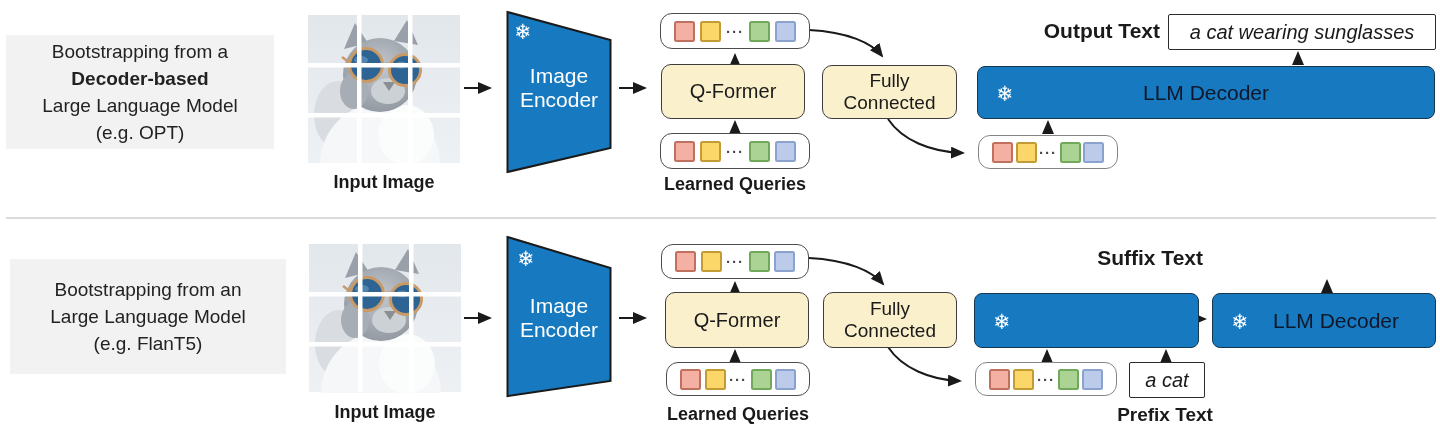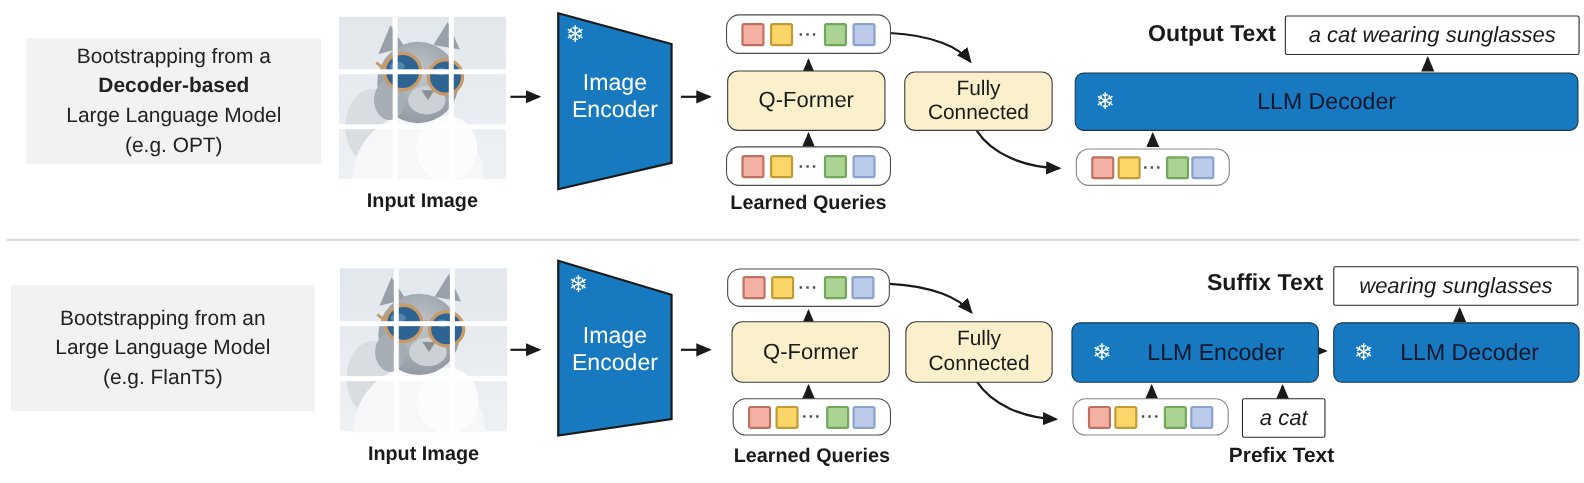--- a/index.html
+++ b/index.html
@@ -65,21 +65,21 @@
       <path d="M1166 360 V351" marker-end="url(#ah)"></path>
       <path d="M1199 319 H1205" marker-end="url(#ah)"></path>
       <path d="M1327 291 V281" marker-end="url(#ah)"></path>
       <path d="M809 258 C848 260 872 271 883 284" marker-end="url(#ah)"></path>
       <path d="M888 347 C902 368 930 380 960 381" marker-end="url(#ah)"></path>
     </g>
   </svg>
 
   <div class="abs divider" style="left:6px;top:217px;width:1430px;height:2px;"></div>
 
-  <div class="abs panel" style="left:24px;top:35px;width:268px;height:114px;">
+  <div class="abs panel" style="left:6px;top:35px;width:268px;height:114px;">
     <span>Bootstrapping from a</span>
     <span class="bold">Decoder-based</span>
     <span>Large Language Model</span>
     <span>(e.g. OPT)</span>
   </div>
 
   <svg class="abs" style="left:308px;top:15px" width="152" height="148" viewBox="0 0 152 148">
     <defs>
       <radialGradient id="fur1" cx="50%" cy="40%" r="65%">
         <stop offset="0%" stop-color="#c3c8ce"></stop>
@@ -231,31 +231,27 @@
   </div>
   <div class="abs cap" style="left:648px;top:404px;width:180px;">Learned Queries</div>
 
   <div class="abs ybox" style="left:823px;top:292px;width:132px;height:54px;font-size:19px;line-height:22px;">
     <span>Fully</span>
     <span>Connected</span>
   </div>
 
   <div class="abs llm" style="left:974px;top:293px;width:223px;height:53px;">
     <span class="snow">❄</span>
-    <span class="llm-label" style="padding-left:38px;">LLM Encoder</span>
   </div>
   <div class="abs llm" style="left:1212px;top:293px;width:222px;height:53px;">
     <span class="snow">❄</span>
     <span class="llm-label" style="padding-left:24px;">LLM Decoder</span>
   </div>
 
   <div class="abs bigcap" style="left:1040px;top:246px;width:163px;text-align:right;">Suffix Text</div>
-  <div class="abs txtbox" style="left:1212px;top:242px;width:221px;height:34px;">
-    <span>wearing sunglasses</span>
-  </div>
 
   <div class="abs pill grey" style="left:975px;top:362px;width:142px;height:34px;">
     <span class="tok red"></span>
     <span class="tok yel"></span>
     <span class="dots">···</span>
     <span class="tok grn"></span>
     <span class="tok blu"></span>
   </div>
   <div class="abs txtbox" style="left:1129px;top:362px;width:74px;height:34px;">
     <span>a cat</span>

